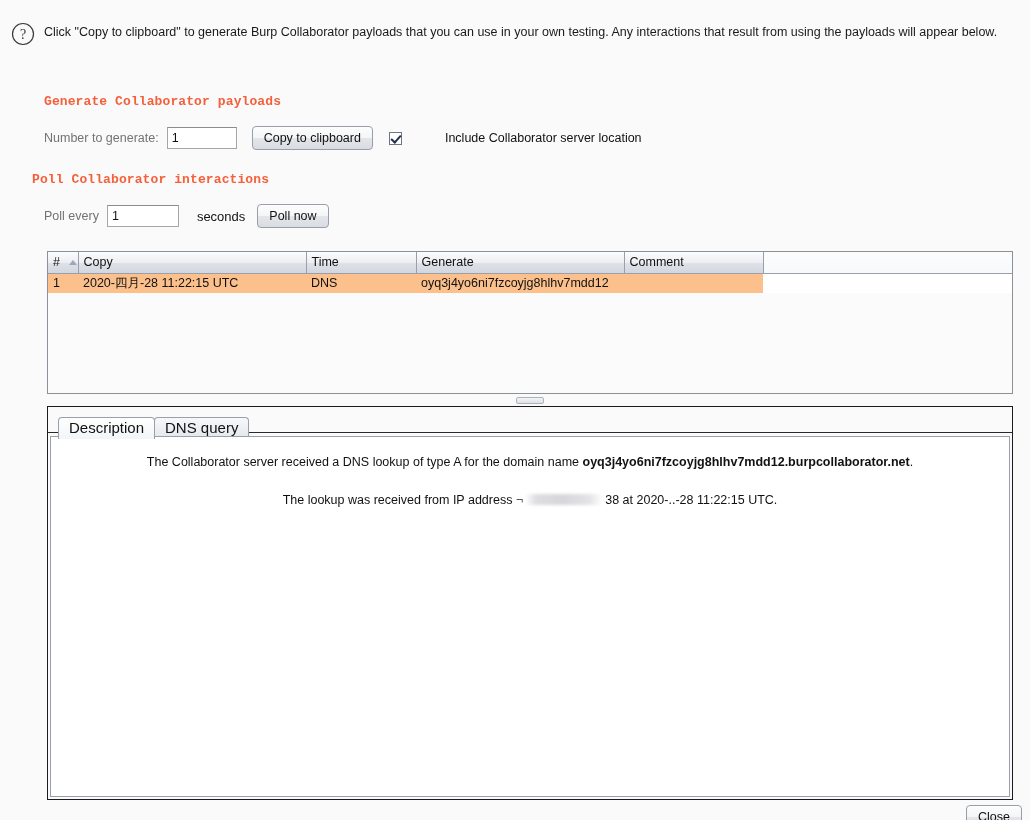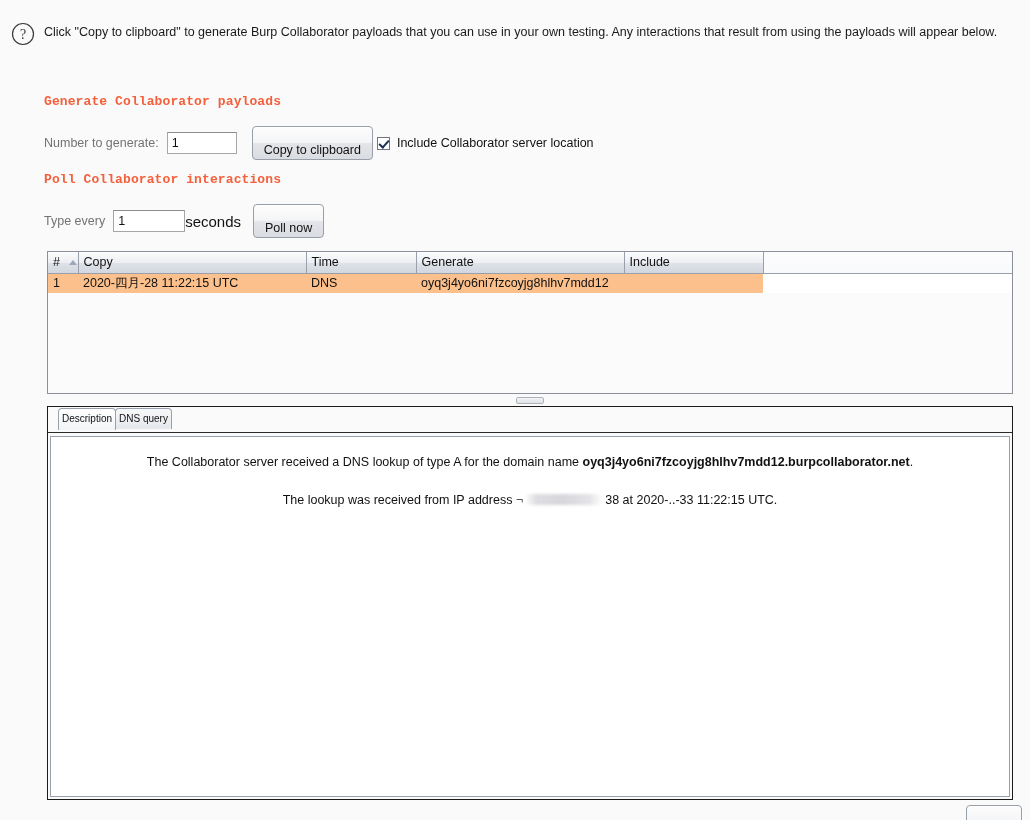--- a/index.html
+++ b/index.html
@@ -41,21 +41,21 @@
   
   .sec-head {
     position: absolute;
     font-size: 13px;
     font-weight: bold;
     color: #f4603c;
     letter-spacing: 0.1px;
     font-family: Liberation Mono, monospace;
   }
   #h-generate { left: 44px; top: 94px; }
-  #h-poll     { left: 44px; top: 172px; }
+  #h-poll     { left: 32px; top: 172px; }
 
   
   .row { position: absolute; display: flex; align-items: center; }
   #row-generate { left: 44px; top: 126px; }
   #row-poll     { left: 44px; top: 204px; }
 
   .lbl {
     font-size: 12.5px;
     color: #737373;
     white-space: nowrap;
@@ -77,53 +77,54 @@
   #poll-input { width: 72px; margin-left: 8px; }
 
   .btn {
     border: 1px solid #999fa8;
     border-radius: 4px;
     background: linear-gradient(to bottom, #fdfdfd 0%, #f4f5f7 48%, #e3e5e9 52%, #d9dce1 100%);
     font-family: "Liberation Sans", sans-serif;
     font-size: 12.5px;
     color: #111;
     height: 24px;
-    padding: 16px 11px;
+    padding: 4px 11px;
     box-sizing: border-box;
     cursor: default;
     box-shadow: 0 1px 0 rgba(255,255,255,0.7) inset;
   }
   #copy-btn { margin-left: 15px; }
   #pollnow-btn { margin-left: 12px; }
 
   .chk-wrap {
     display: flex;
     align-items: center;
-    margin-left: 4px;
+    margin-left: 16px;
+    gap: 36px;
   }
   .chkbox {
     width: 13px; height: 13px;
     border: 1px solid #6f7680;
     background: #ffffff;
     position: relative;
     box-sizing: border-box;
     flex: 0 0 auto;
   }
   .chkbox::after {
     content: "";
     position: absolute;
     left: 3px; top: 0px;
     width: 4px; height: 8px;
     border: solid #1b2d52;
     border-width: 0 2px 2px 0;
     transform: rotate(42deg);
   }
   .chk-label { margin-left: 7px; font-size: 12.5px; color: #111; }
 
-  .unit-label { margin-left: 0; font-size: 15px; color: #111; }
+  .unit-label { margin-left: 18px; font-size: 13px; color: #111; }
 
   
   #table-panel {
     position: absolute;
     left: 47px; top: 251px;
     width: 966px; height: 143px;
     border: 1px solid #8c9099;
     background: #fbfbfb;
     box-sizing: border-box;
     overflow: hidden;
@@ -208,26 +209,26 @@
     position: relative;
     height: 26px;
     padding-left: 10px;
     background: #fafafa;
     border-bottom: 1px solid #2a2a2a;
     box-sizing: border-box;
   }
   .tab {
     position: relative;
     display: inline-block;
-    font-size: 10px;
+    font-size: 15px;
     color: #111;
     height: 21px;
     line-height: 20px;
-    padding: 0 3px;
-    margin-top: 1px;
+    padding: 0 10px;
+    margin-top: 10px;
     border: 1px solid #9aa0ab;
     border-bottom: none;
     border-radius: 4px 4px 0 0;
     box-sizing: border-box;
     vertical-align: bottom;
   }
   .tab.active {
     background: linear-gradient(to bottom, #ffffff 0%, #f2f4f7 100%);
     z-index: 2;
     margin-bottom: -1px;
@@ -305,38 +306,38 @@
   <button class="btn" id="copy-btn">Copy to clipboard</button>
   <span class="chk-wrap">
     <span class="chkbox"></span>
     <span class="chk-label">Include Collaborator server location</span>
   </span>
 </div>
 
 <div class="sec-head" id="h-poll">Poll Collaborator interactions</div>
 
 <div class="row" id="row-poll">
-  <span class="lbl">Type every</span>
+  <span class="lbl">Poll every</span>
   <input class="txtinput" id="poll-input" type="text" value="1" style="">
   <span class="unit-label">seconds</span>
   <button class="btn" id="pollnow-btn">Poll now</button>
 </div>
 
 <div id="table-panel">
   <table class="grid">
     <thead>
       <tr>
         <th class="col-num">
           <span>#</span>
           <span class="sort-arrow"></span>
         </th>
         <th class="col-time">Copy</th>
         <th class="col-type">Time</th>
         <th class="col-pay">Generate</th>
-        <th class="col-com">Include</th>
+        <th class="col-com">Comment</th>
         <th class="last-filler"></th>
       </tr>
     </thead>
     <tbody>
       <tr class="selected">
         <td class="col-num">1</td>
         <td class="col-time">2020-四月-28 11:22:15 UTC</td>
         <td class="col-type">DNS</td>
         <td class="col-pay">oyq3j4yo6ni7fzcoyjg8hlhv7mdd12</td>
         <td class="col-com"></td>
@@ -354,21 +355,21 @@
   <div id="tab-strip">
     <span class="tab active">Description</span><span class="tab inactive">DNS query</span>
   </div>
 
   <div id="tab-panel">
     <div id="desc-body">
       <p>
         <span>The Collaborator server received a DNS lookup of type A for the domain name </span><b>oyq3j4yo6ni7fzcoyjg8hlhv7mdd12.burpcollaborator.net</b><span>.</span>
       </p>
       <p>
-        <span>The lookup was received from IP address </span><span class="redact-tick">¬</span><span class="redacted"></span><span>38</span><span> at 2020-..-33 11:22:15 UTC.</span>
+        <span>The lookup was received from IP address </span><span class="redact-tick">¬</span><span class="redacted"></span><span>38</span><span> at 2020-..-28 11:22:15 UTC.</span>
       </p>
     </div>
   </div>
 </div>
 
 <div id="close-btn">
   <button class="btn">Close</button>
 </div>
 
 </body></html>

